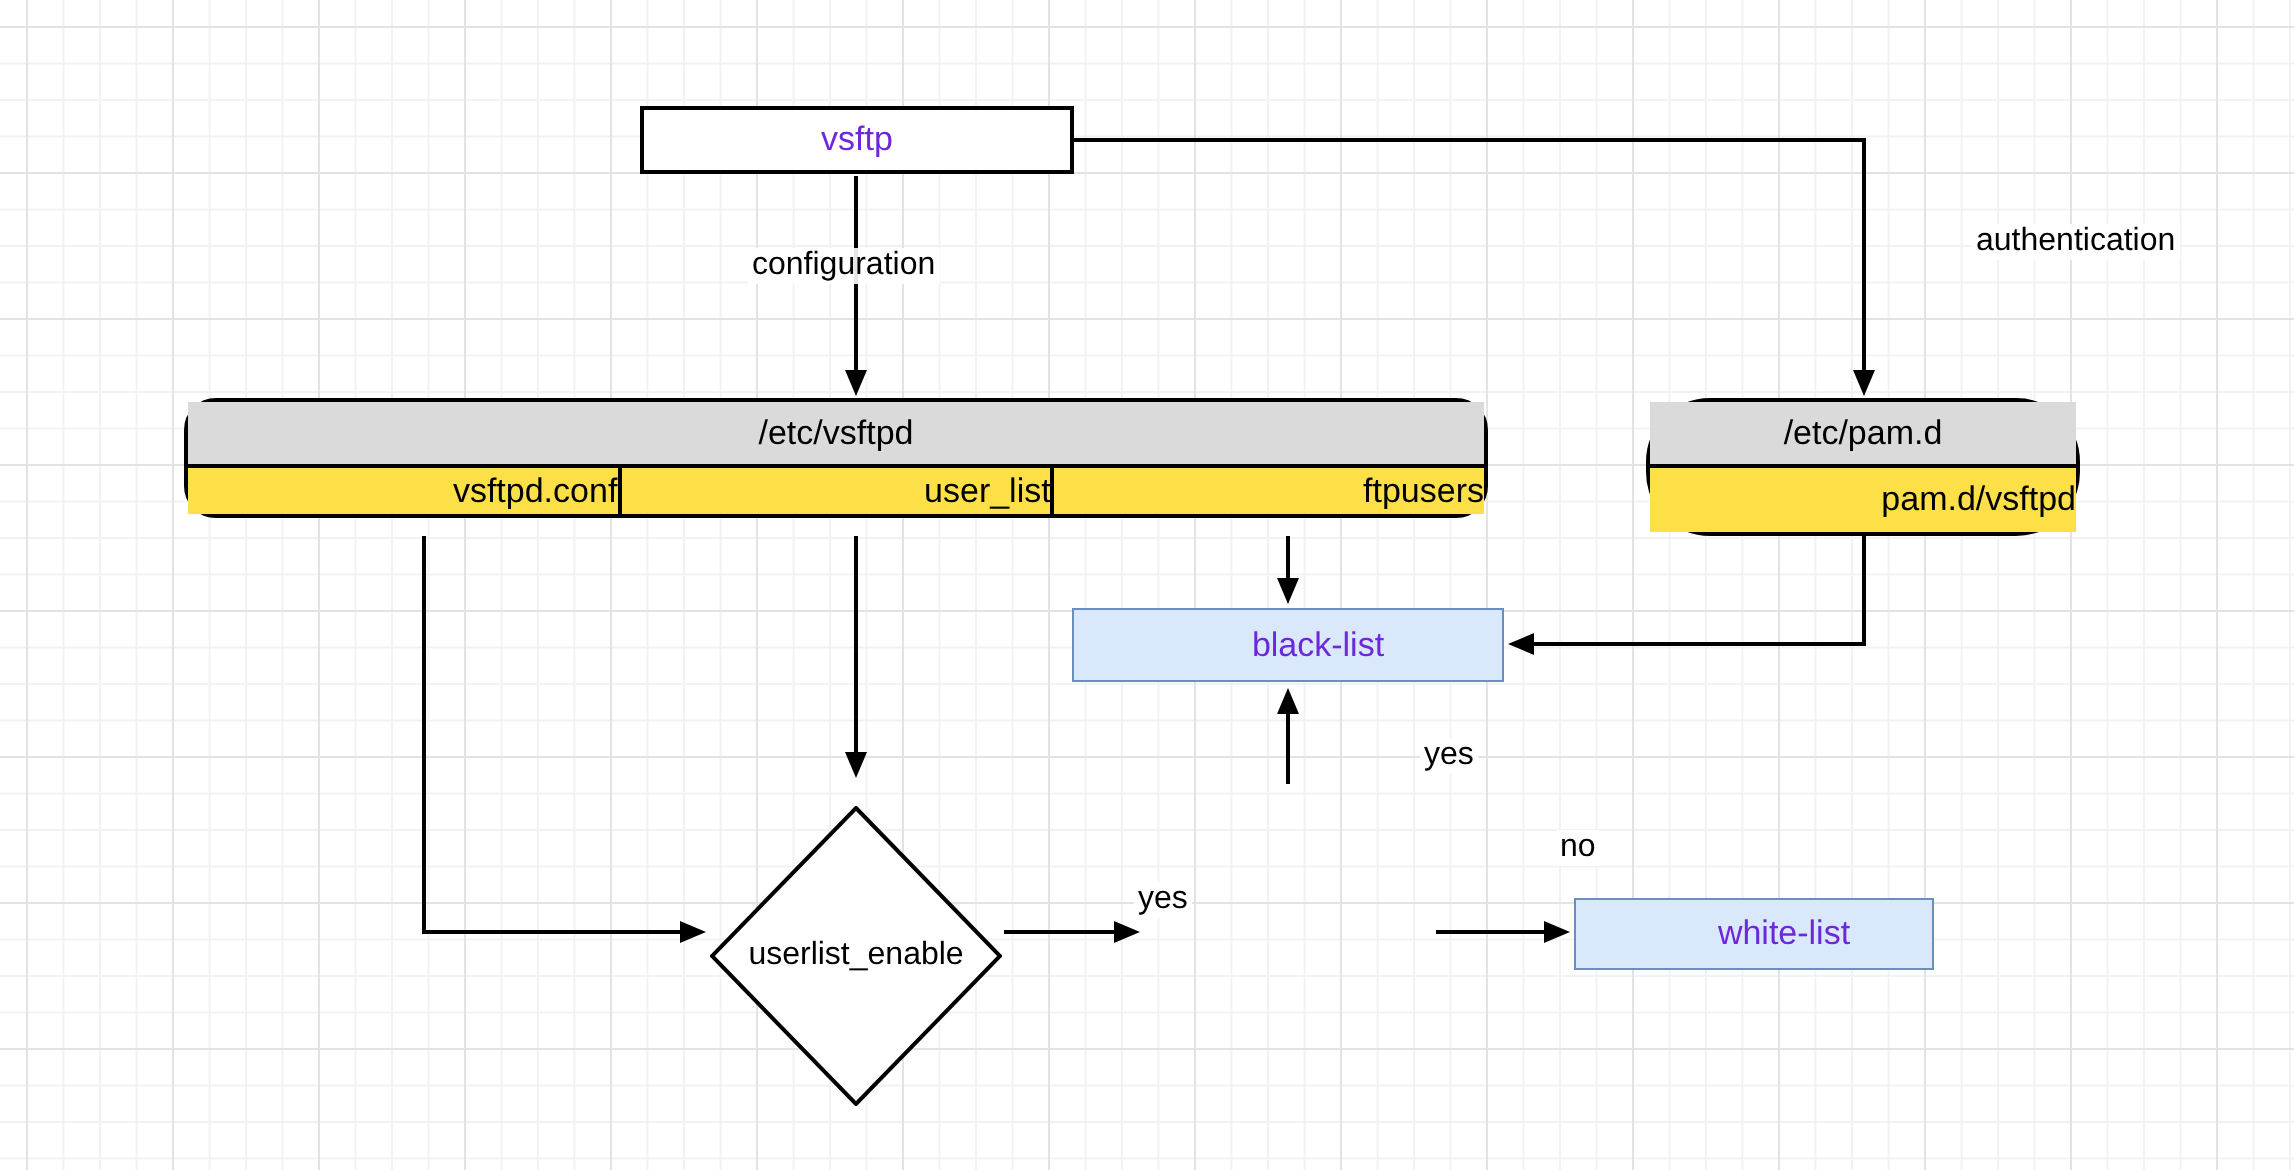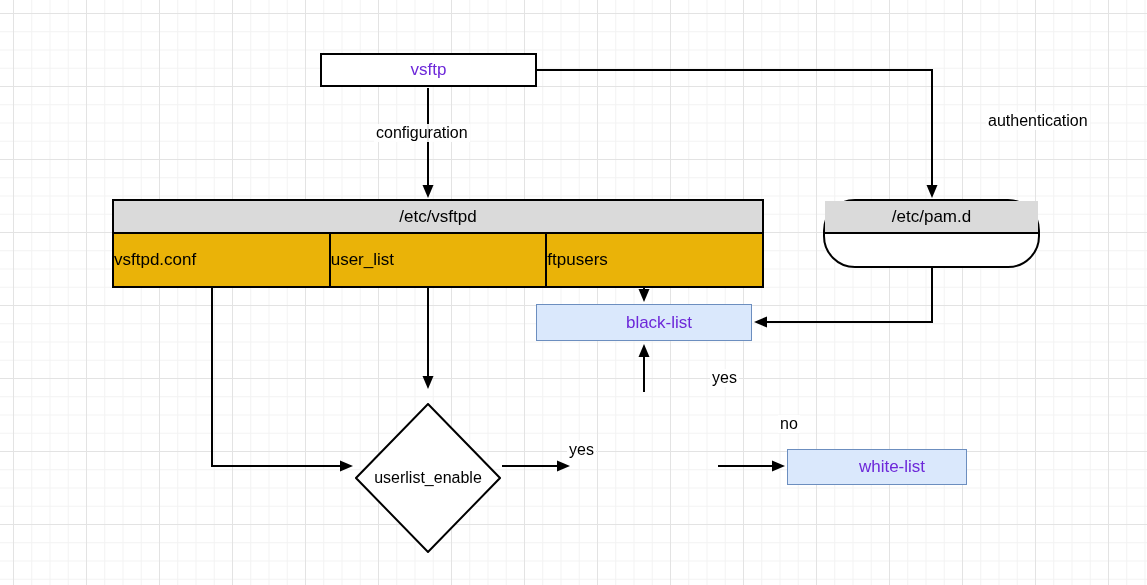--- a/index.html
+++ b/index.html
@@ -52,24 +52,24 @@
     align-items: center;
     justify-content: center;
     font-size: 17px;
     white-space: nowrap;
   }
   .dtable .trow { display: flex; flex: 1; }
   .dtable .tcell {
     flex: 1;
     display: flex;
     align-items: center;
-    justify-content: flex-start;
+    justify-content: flex-end;
     font-size: 17px;
     white-space: nowrap;
-    background: #eab308;
+    background: #fde047;
   }
   .dtable .tcell + .tcell { border-left: 2px solid #000000; }
   .diamond { }
   .diamond svg { display: block; }
   .diamond .dlabel {
     position: absolute;
     inset: 0;
     display: flex;
     align-items: center;
     justify-content: center;
@@ -121,40 +121,45 @@
     <polygon points="638.5,357 649.5,357 644,344"></polygon>
 
     <path d="M718 466 L773 466"></path>
     <polygon points="772,460.5 772,471.5 785,466"></polygon>
   </svg>
 
   <div class="node box" style="left:320px; top:53px; width:217px; height:34px;">
     <span>vsftp</span>
   </div>
 
-  <div class="dtable" style="left:112px; top:199px; width:652px; height:89px;">
+  <div class="dtable" style="left:92px; top:199px; width:652px; height:60px;border-radius:16px;">
     <div class="thead">
       <span>/etc/vsftpd</span>
     </div>
     <div class="trow">
       <div class="tcell">
         <span>vsftpd.conf</span>
       </div>
       <div class="tcell">
         <span>user_list</span>
       </div>
       <div class="tcell">
         <span>ftpusers</span>
       </div>
     </div>
   </div>
 
   <div class="dtable" style="left:823px; top:199px; width:217px; height:69px;border-radius:32px;">
     <div class="thead">
       <span>/etc/pam.d</span>
+    </div>
+    <div class="trow">
+      <div class="tcell">
+        <span>pam.d/vsftpd</span>
+      </div>
     </div>
   </div>
 
   <div class="node box blue" style="left:536px; top:304px; width:216px; height:37px;">
     <span>black-list</span>
   </div>
 
   <div class="node box blue" style="left:787px; top:449px; width:180px; height:36px;">
     <span>white-list</span>
   </div>

